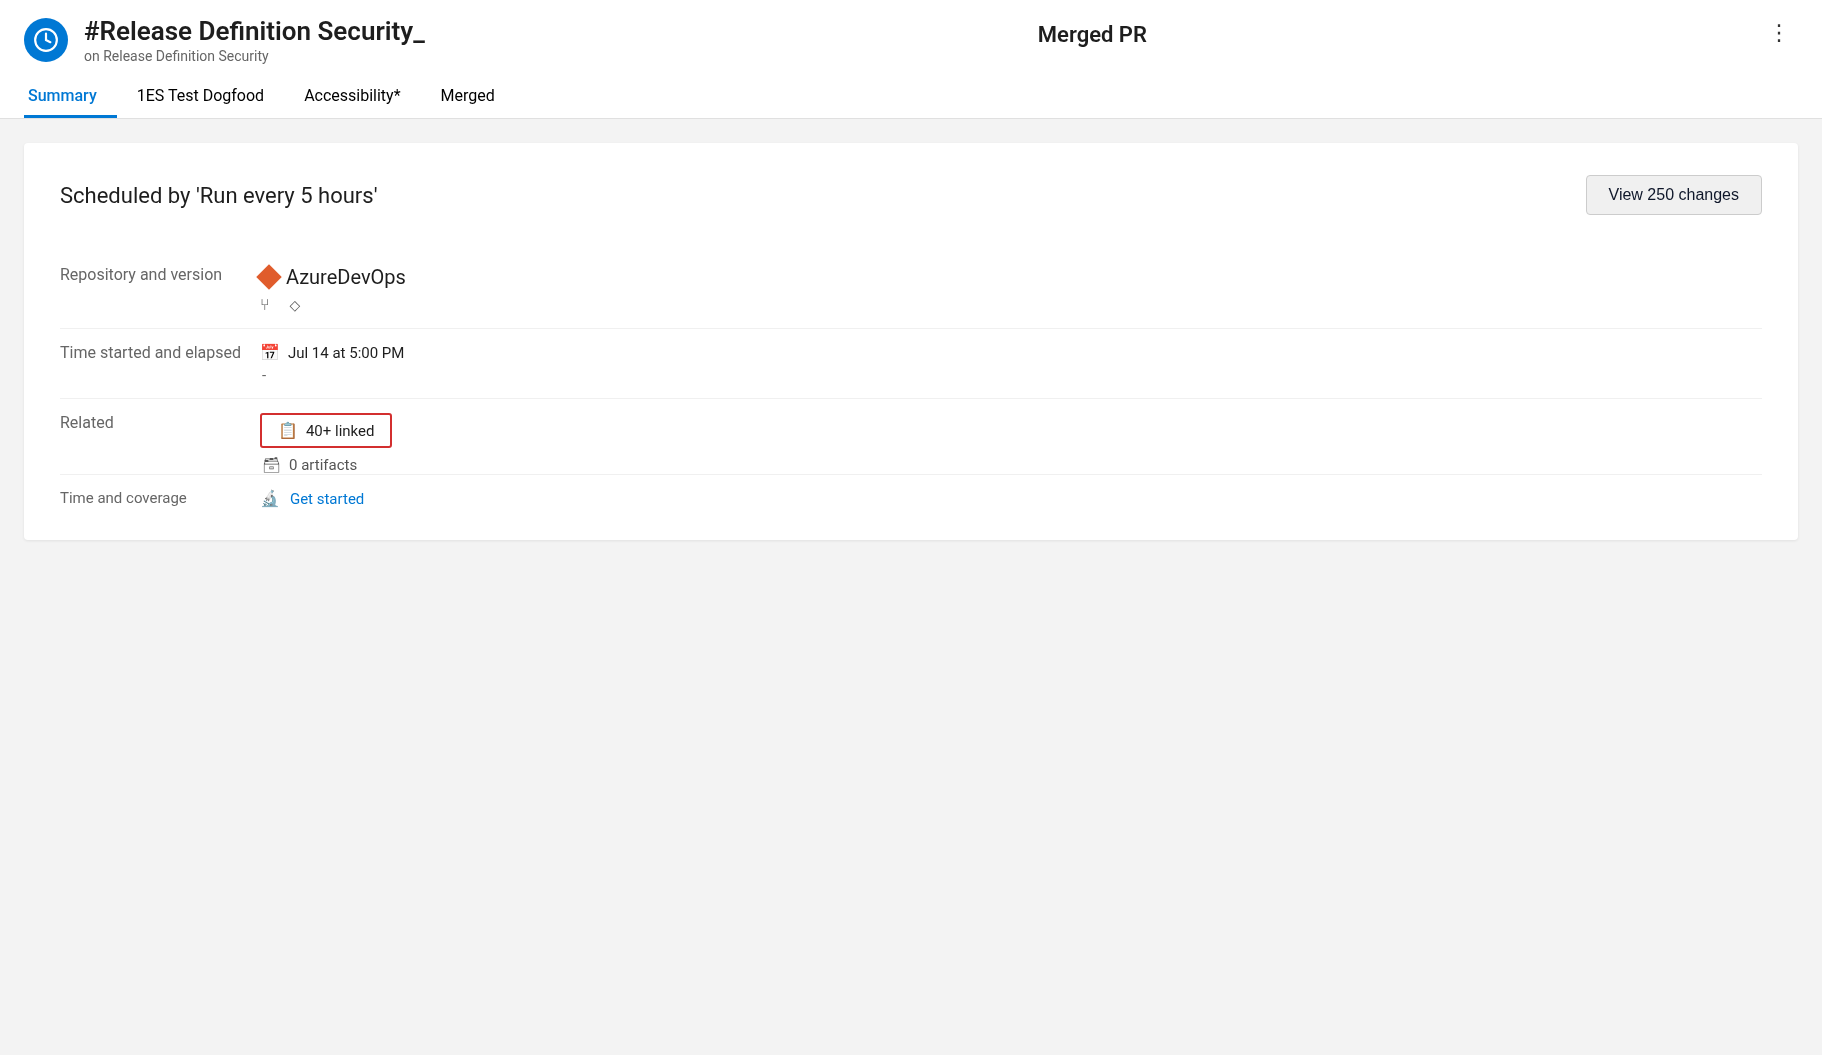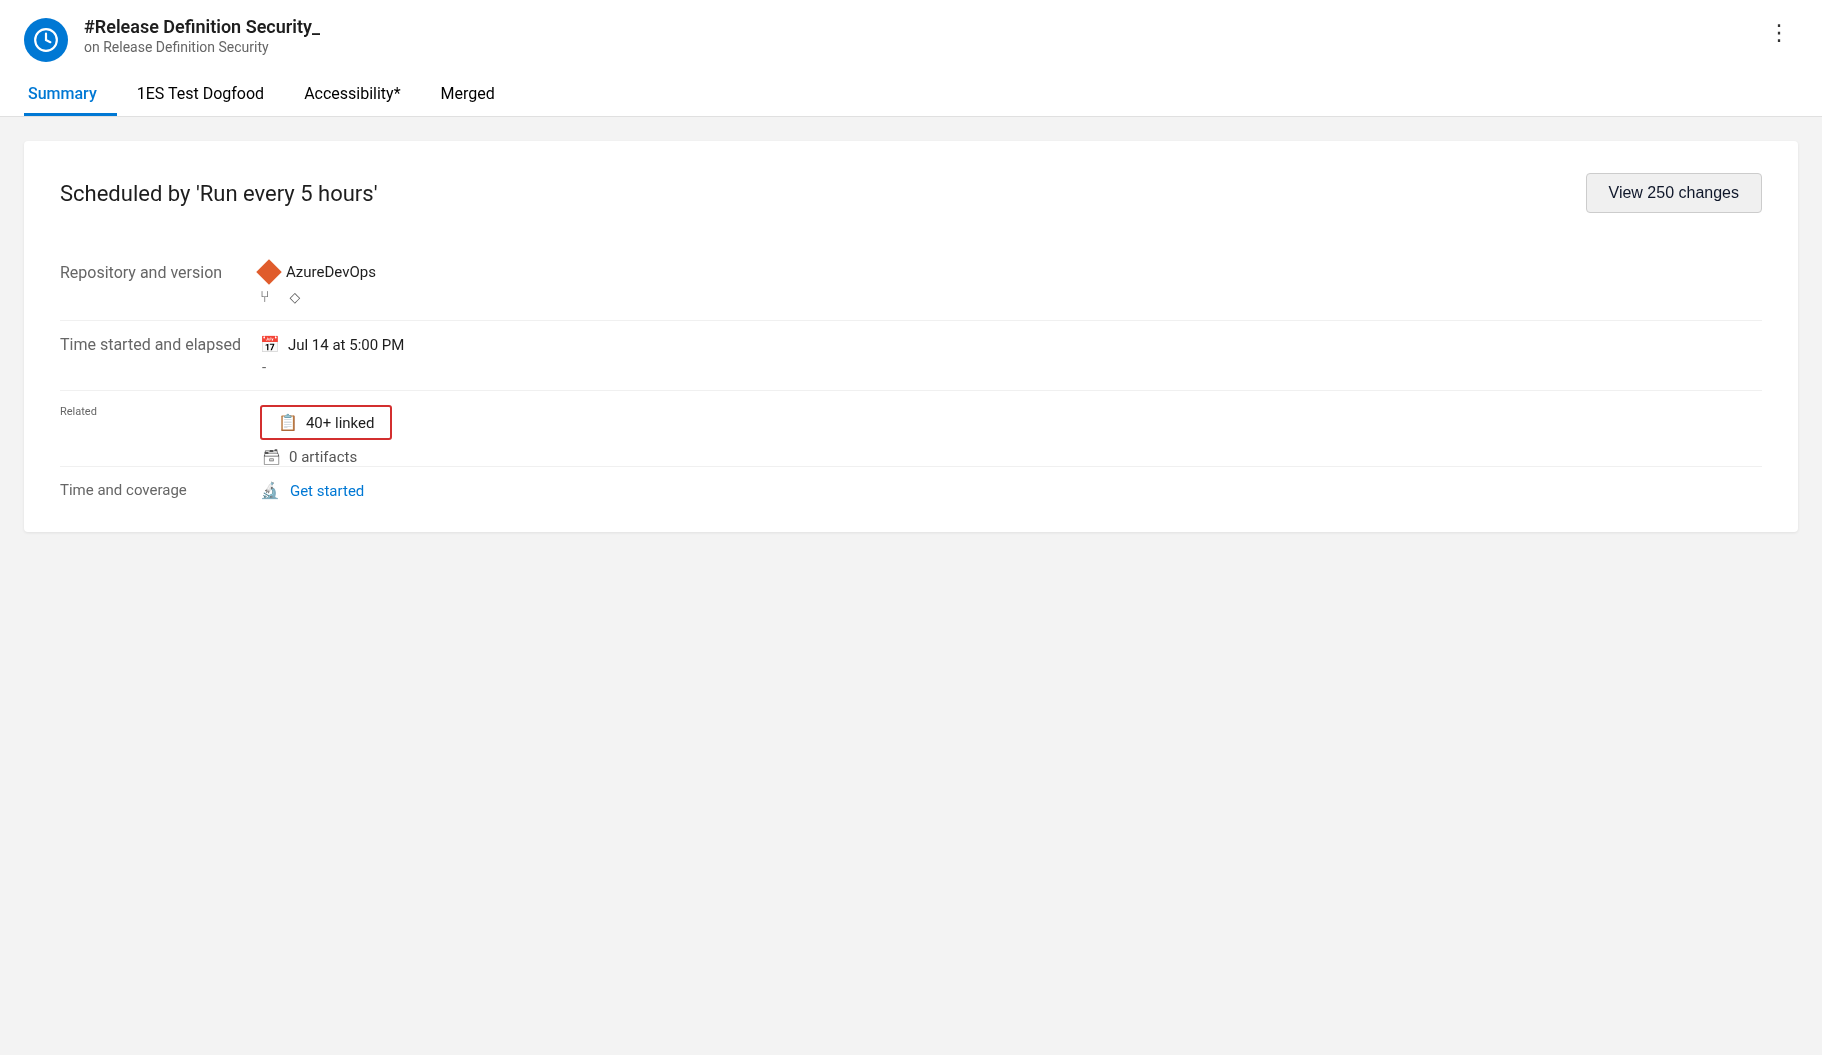--- a/index.html
+++ b/index.html
@@ -46,21 +46,21 @@
       height: 26px;
       fill: white;
     }
 
     .header-title-group {
       display: flex;
       flex-direction: column;
     }
 
     .header-title {
-      font-size: 18px;
+      font-size: 26px;
       font-weight: 600;
       color: #1e1e1e;
     }
 
     .header-subtitle {
       font-size: 14px;
       color: #666;
       margin-top: 2px;
     }
 
@@ -165,21 +165,21 @@
     .repo-value {
       display: flex;
       flex-direction: column;
       gap: 6px;
     }
 
     .repo-name-row {
       display: flex;
       align-items: center;
       gap: 8px;
-      font-size: 15px;
+      font-size: 20px;
     }
 
     .diamond-icon {
       width: 18px;
       height: 18px;
       background: #e05c2c;
       transform: rotate(45deg);
       display: inline-block;
       flex-shrink: 0;
     }
@@ -221,21 +221,21 @@
     }
 
     .elapsed-dash {
       font-size: 15px;
       color: #666;
       padding-left: 2px;
     }
 
     .related-label {
       padding-top: 14px;
-      font-size: 11px;
+      font-size: 16px;
       color: #666;
     }
 
     .related-value {
       padding-top: 14px;
       display: flex;
       flex-direction: column;
       gap: 8px;
     }
 
@@ -307,20 +307,21 @@
         <svg viewBox="0 0 24 24">
           <circle cx="12" cy="12" r="10" fill="none" stroke="white" stroke-width="2"></circle>
           <path d="M12 6v6l4 2" stroke="white" stroke-width="2" stroke-linecap="round" fill="none"></path>
         </svg>
       </div>
       <div class="header-title-group">
         <span class="header-title">#Release Definition Security_</span>
         <span class="header-subtitle">on Release Definition Security</span>
       </div>
     </div>
+    <div class="header-center">Merged PR</div>
     <div class="header-menu-icon">⋮</div>
   </div>
 
   <nav class="tabs">
     <div class="tab active">Summary</div>
     <div class="tab">1ES Test Dogfood</div>
     <div class="tab">Accessibility*</div>
     <div class="tab">Merged</div>
   </nav>
 </div>

